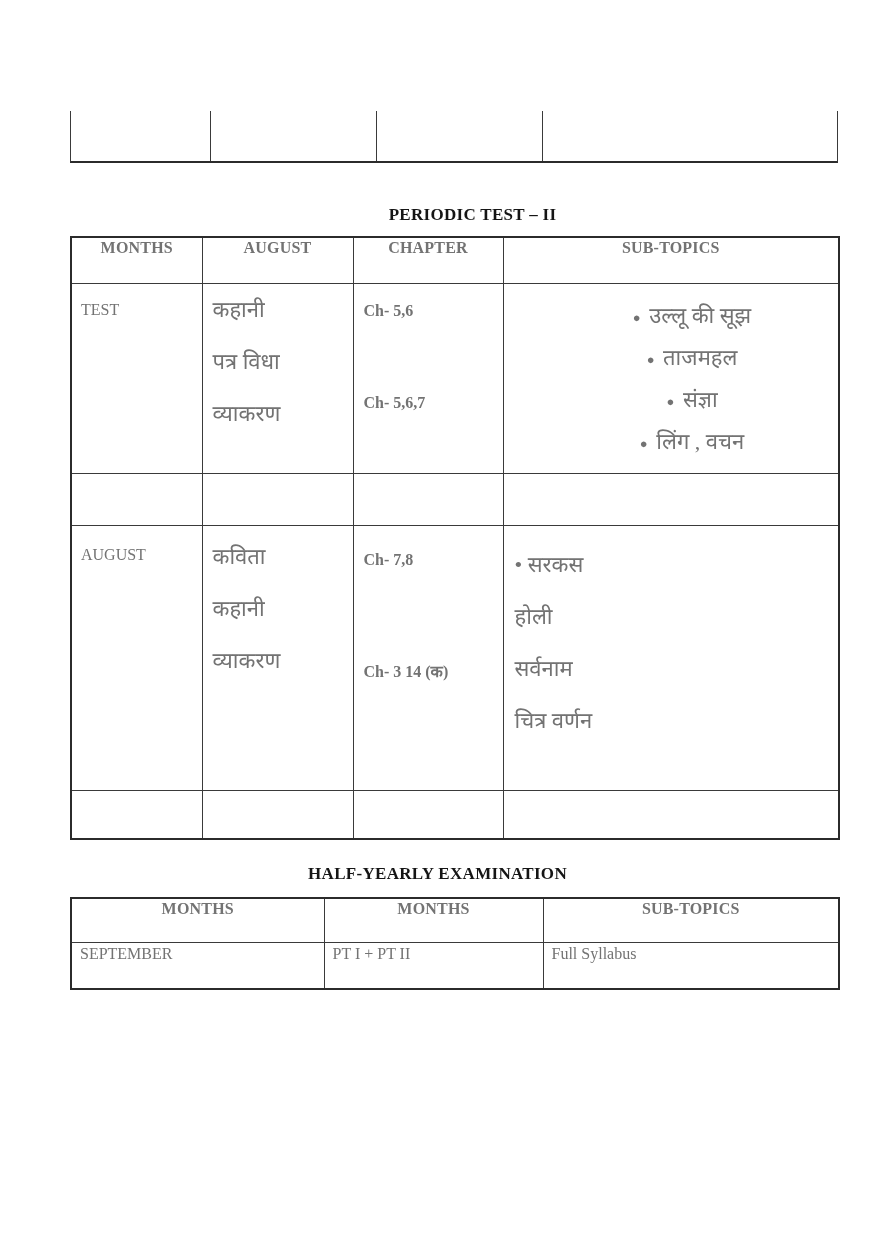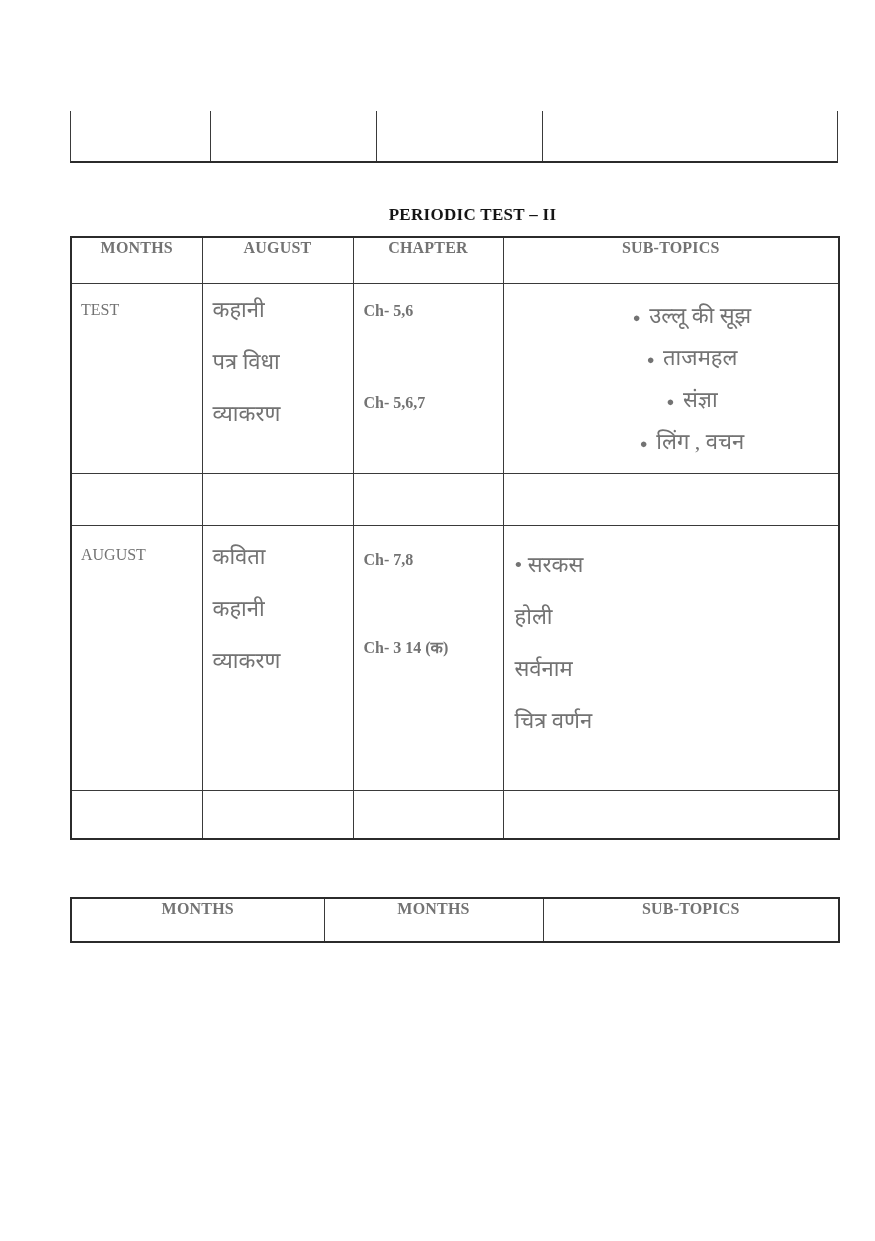--- a/index.html
+++ b/index.html
@@ -77,21 +77,21 @@
   td.sub-cell-august { padding: 28px 4px 0 11px; }
 
   tr.august-row td.month-cell,
   tr.august-row td.units-cell { padding-top: 20px; margin-left: 16px; }
   tr.august-row td.chap-cell  { padding-top: 24px; }
 
   .hindi { font-size: 22px; }
 
   .unit-item   { line-height: 21px; margin: 0 0 31px 0; }
   .chap-item-1 { line-height: 20px; margin: 0 0 72px 0; font-weight: bold; }
-  .chap-item-1.aug { margin-bottom: 68px; }
+  .chap-item-1.aug { margin-bottom: 92px; }
   .chap-item-2 { line-height: 20px; font-weight: bold; }
 
   .bullet-item { line-height: 21px; margin: 0 0 19px 0; white-space: nowrap; text-align: center; }
   .bullet-glyph { display: inline-block; width: 25px; font-size: 13px; vertical-align: 1px; }
   .plain-sub-item { line-height: 21px; margin: 0 0 31px 0; white-space: nowrap; }
 
   
   td.bottom-data-cell { vertical-align: middle; padding: 2px 4px 0 8px; font-size: 16px; }
 </style>
 </head>
@@ -170,29 +170,35 @@
 
     <tr style="height:49px">
       <td></td>
       <td></td>
       <td></td>
       <td></td>
     </tr>
   </tbody>
     </table>
 
+  <div class="section-title title-halfyearly">HALF-YEARLY EXAMINATION</div>
 
   <table class="doc-table bottom-table">
     <colgroup>
       <col style="width:253px">
         <col style="width:219px">
         <col style="width:296px">
     </colgroup>
     <tbody>
         <tr style="height:44px">
       <td class="header-cell">MONTHS</td>
       <td class="header-cell">MONTHS</td>
       <td class="header-cell">SUB-TOPICS</td>
     </tr>
+    <tr style="height:47px">
+      <td class="bottom-data-cell">SEPTEMBER</td>
+      <td class="bottom-data-cell">PT I + PT II</td>
+      <td class="bottom-data-cell">Full Syllabus</td>
+    </tr>
   </tbody>
     </table>
 
 </div>
 
 </body></html>

